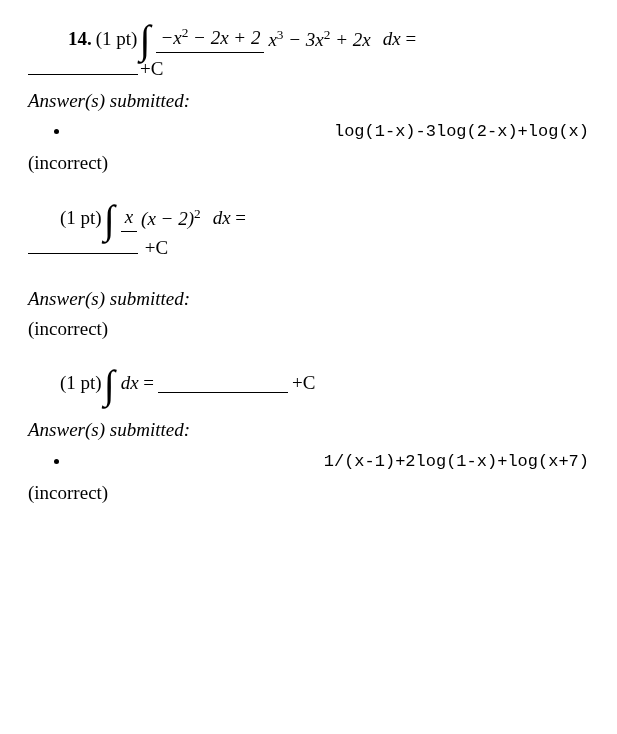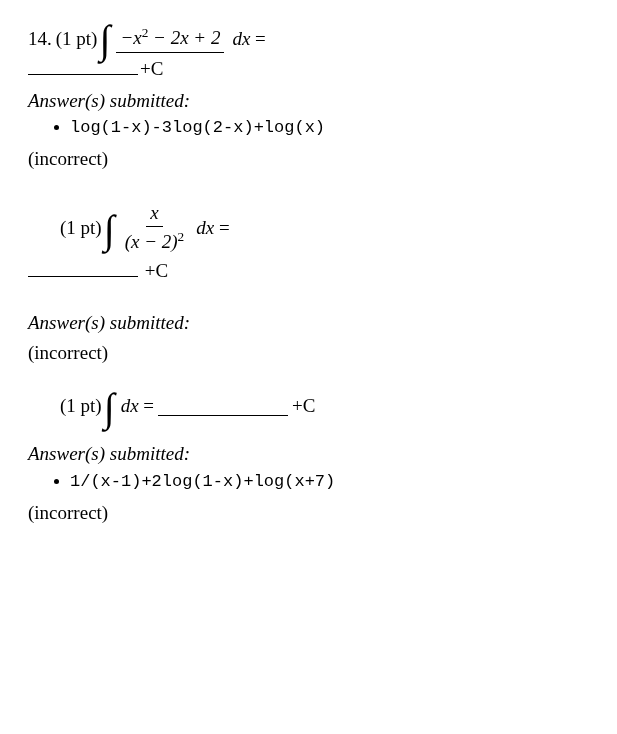--- a/index.html
+++ b/index.html
@@ -15,36 +15,37 @@
   .problem-block {
     margin-bottom: 28px;
   }
   .question-line {
     display: flex;
     align-items: center;
     flex-wrap: wrap;
     margin-bottom: 2px;
   }
   .bold {
-    font-weight: normal;
+    font-weight: bold;
+    margin-left: 40px;
   }
   .points {
     margin-left: 4px;
   }
   .integral {
     font-size: 40px;
     line-height: 0;
     position: relative;
     top: 2px;
     margin: 0 2px 0 2px;
     font-family: 'Times New Roman', serif;
   }
   .frac {
     display: inline-flex;
-    flex-direction: column;
+    flex-direction: row;
     align-items: center;
     vertical-align: middle;
     margin: 0 4px;
     font-style: italic;
   }
   .frac .num {
     padding: 0 4px 1px 4px;
     border-bottom: 1px solid #000;
     white-space: nowrap;
   }
@@ -73,22 +74,23 @@
   }
   .plusC-line {
     margin-top: 2px;
     margin-bottom: 6px;
   }
   .answers-label {
     font-style: italic;
     margin: 6px 0 4px 0;
   }
   ul.answer-list {
-    margin: 0 0 6px 0;
+    margin: 8px 0 6px 0;
     padding-left: 42px;
+    text-align: right;
   }
   ul.answer-list li {
     font-family: 'Courier New', Courier, monospace;
     font-size: 17px;
     white-space: nowrap;
   }
   .verdict {
     margin: 4px 0 0 0;
   }
   .after-frac {
@@ -110,20 +112,21 @@
 </head>
 <body>
 
 <div class="problem-block">
   <div class="question-line">
     <span class="bold">14.</span>
     <span class="points">(1 pt)</span>
     <span class="integral">∫</span>
     <span class="frac">
       <span class="num">−<span class="mathit">x</span><span class="sup">2</span> − 2<span class="mathit">x</span> + 2</span>
+      <span class="den"><span class="mathit">x</span><span class="sup">3</span> − 3<span class="mathit">x</span><span class="sup">2</span> + 2<span class="mathit">x</span></span>
     </span>
     <span class="after-frac"><span class="mathit">dx</span> <span class="norm">=</span></span>
   </div>
   <div class="plusC-line">
     <span class="blank-line"></span><span>+C</span>
   </div>
   <div class="answers-label">Answer(s) submitted:</div>
   <ul class="answer-list">
     <li>log(1-x)-3log(2-x)+log(x)</li>
   </ul>

